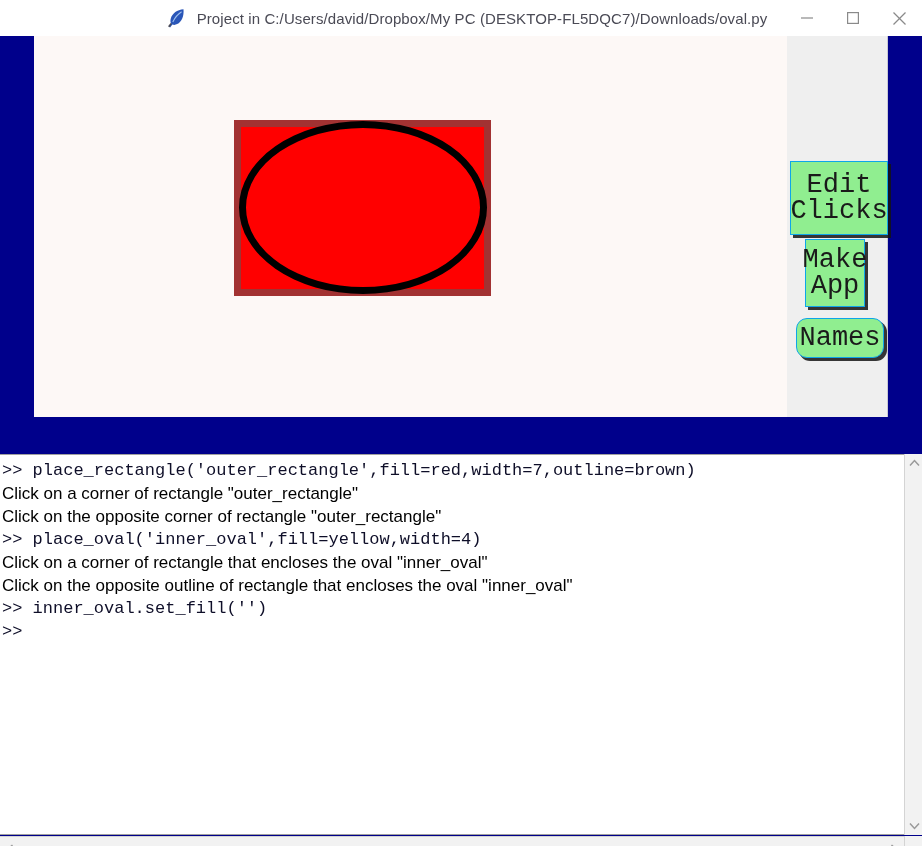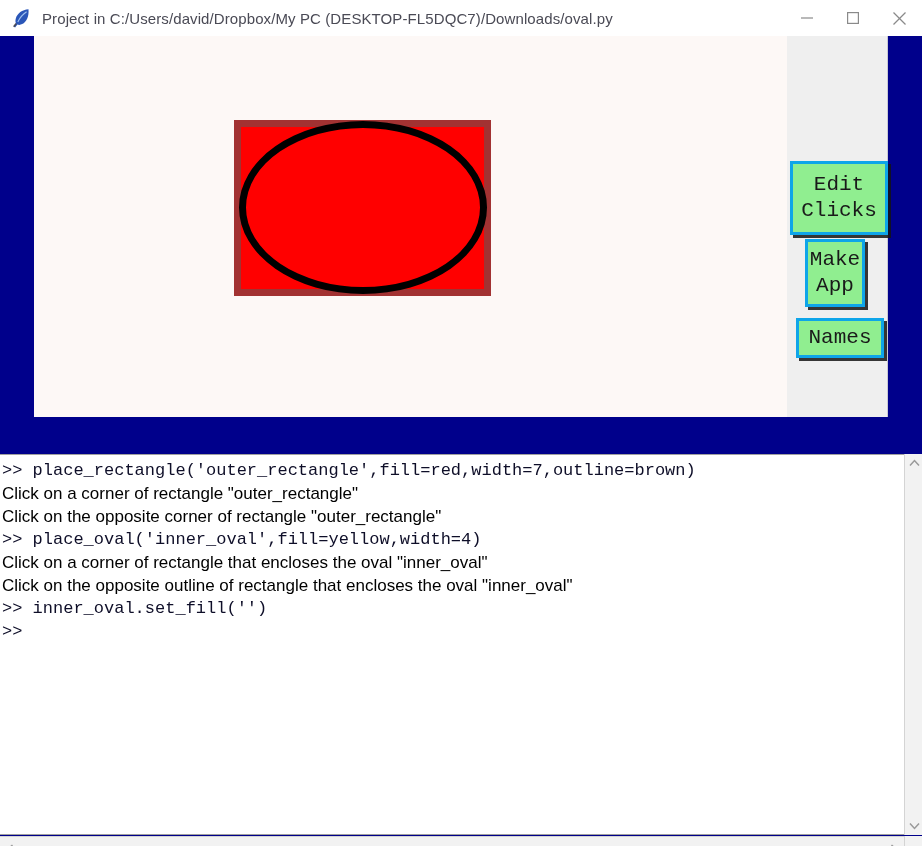--- a/index.html
+++ b/index.html
@@ -22,20 +22,21 @@
   }
 
   
   .titlebar {
     position: absolute;
     left: 0; top: 0;
     width: 922px; height: 36px;
     background: #ffffff;
     display: flex;
     align-items: center;
+    justify-content: center;
   }
   .app-icon {
     width: 24px; height: 24px;
     margin-left: 9px; margin-right: 9px;
     position: relative;
     flex: 0 0 auto;
   }
   .title-text {
     font-family: "Liberation Sans", sans-serif;
     font-size: 15px;
@@ -98,37 +99,37 @@
     border: 7px solid #000000;
     border-radius: 50%;
     background: transparent;
     box-sizing: border-box;
   }
 
   
   .gbtn {
     position: absolute;
     background: #90ee90;
-    border: 3px solid #0ea5e9;
+    border: 1px solid #0ea5e9;
     box-shadow: 3px 3px 0 rgba(20,20,20,0.85);
     box-sizing: border-box;
     font-family: "Liberation Mono", "DejaVu Sans Mono", monospace;
-    font-size: 21px;
+    font-size: 27px;
     line-height: 26px;
     color: #1a1a1a;
     display: flex;
     align-items: center;
     justify-content: center;
     text-align: center;
     white-space: pre-line;
     cursor: default;
   }
   #btn-edit-clicks { left: 790px; top: 125px; width: 98px; height: 74px; }
   #btn-make-app    { left: 805px; top: 203px; width: 60px; height: 68px; }
-  #btn-names       { left: 796px; top: 282px; width: 88px; height: 40px; }
+  #btn-names       { left: 796px; top: 282px; width: 88px; height: 40px; border-radius: 11px; }
 
   
   .console-wrap {
     position: absolute;
     left: 0px; top: 418px;
     width: 904px; height: 381px;
     background: #ffffff;
     border-top: 1px solid #a0a0a0;
     border-bottom: 1px solid #a0a0a0;
     box-sizing: border-box;

